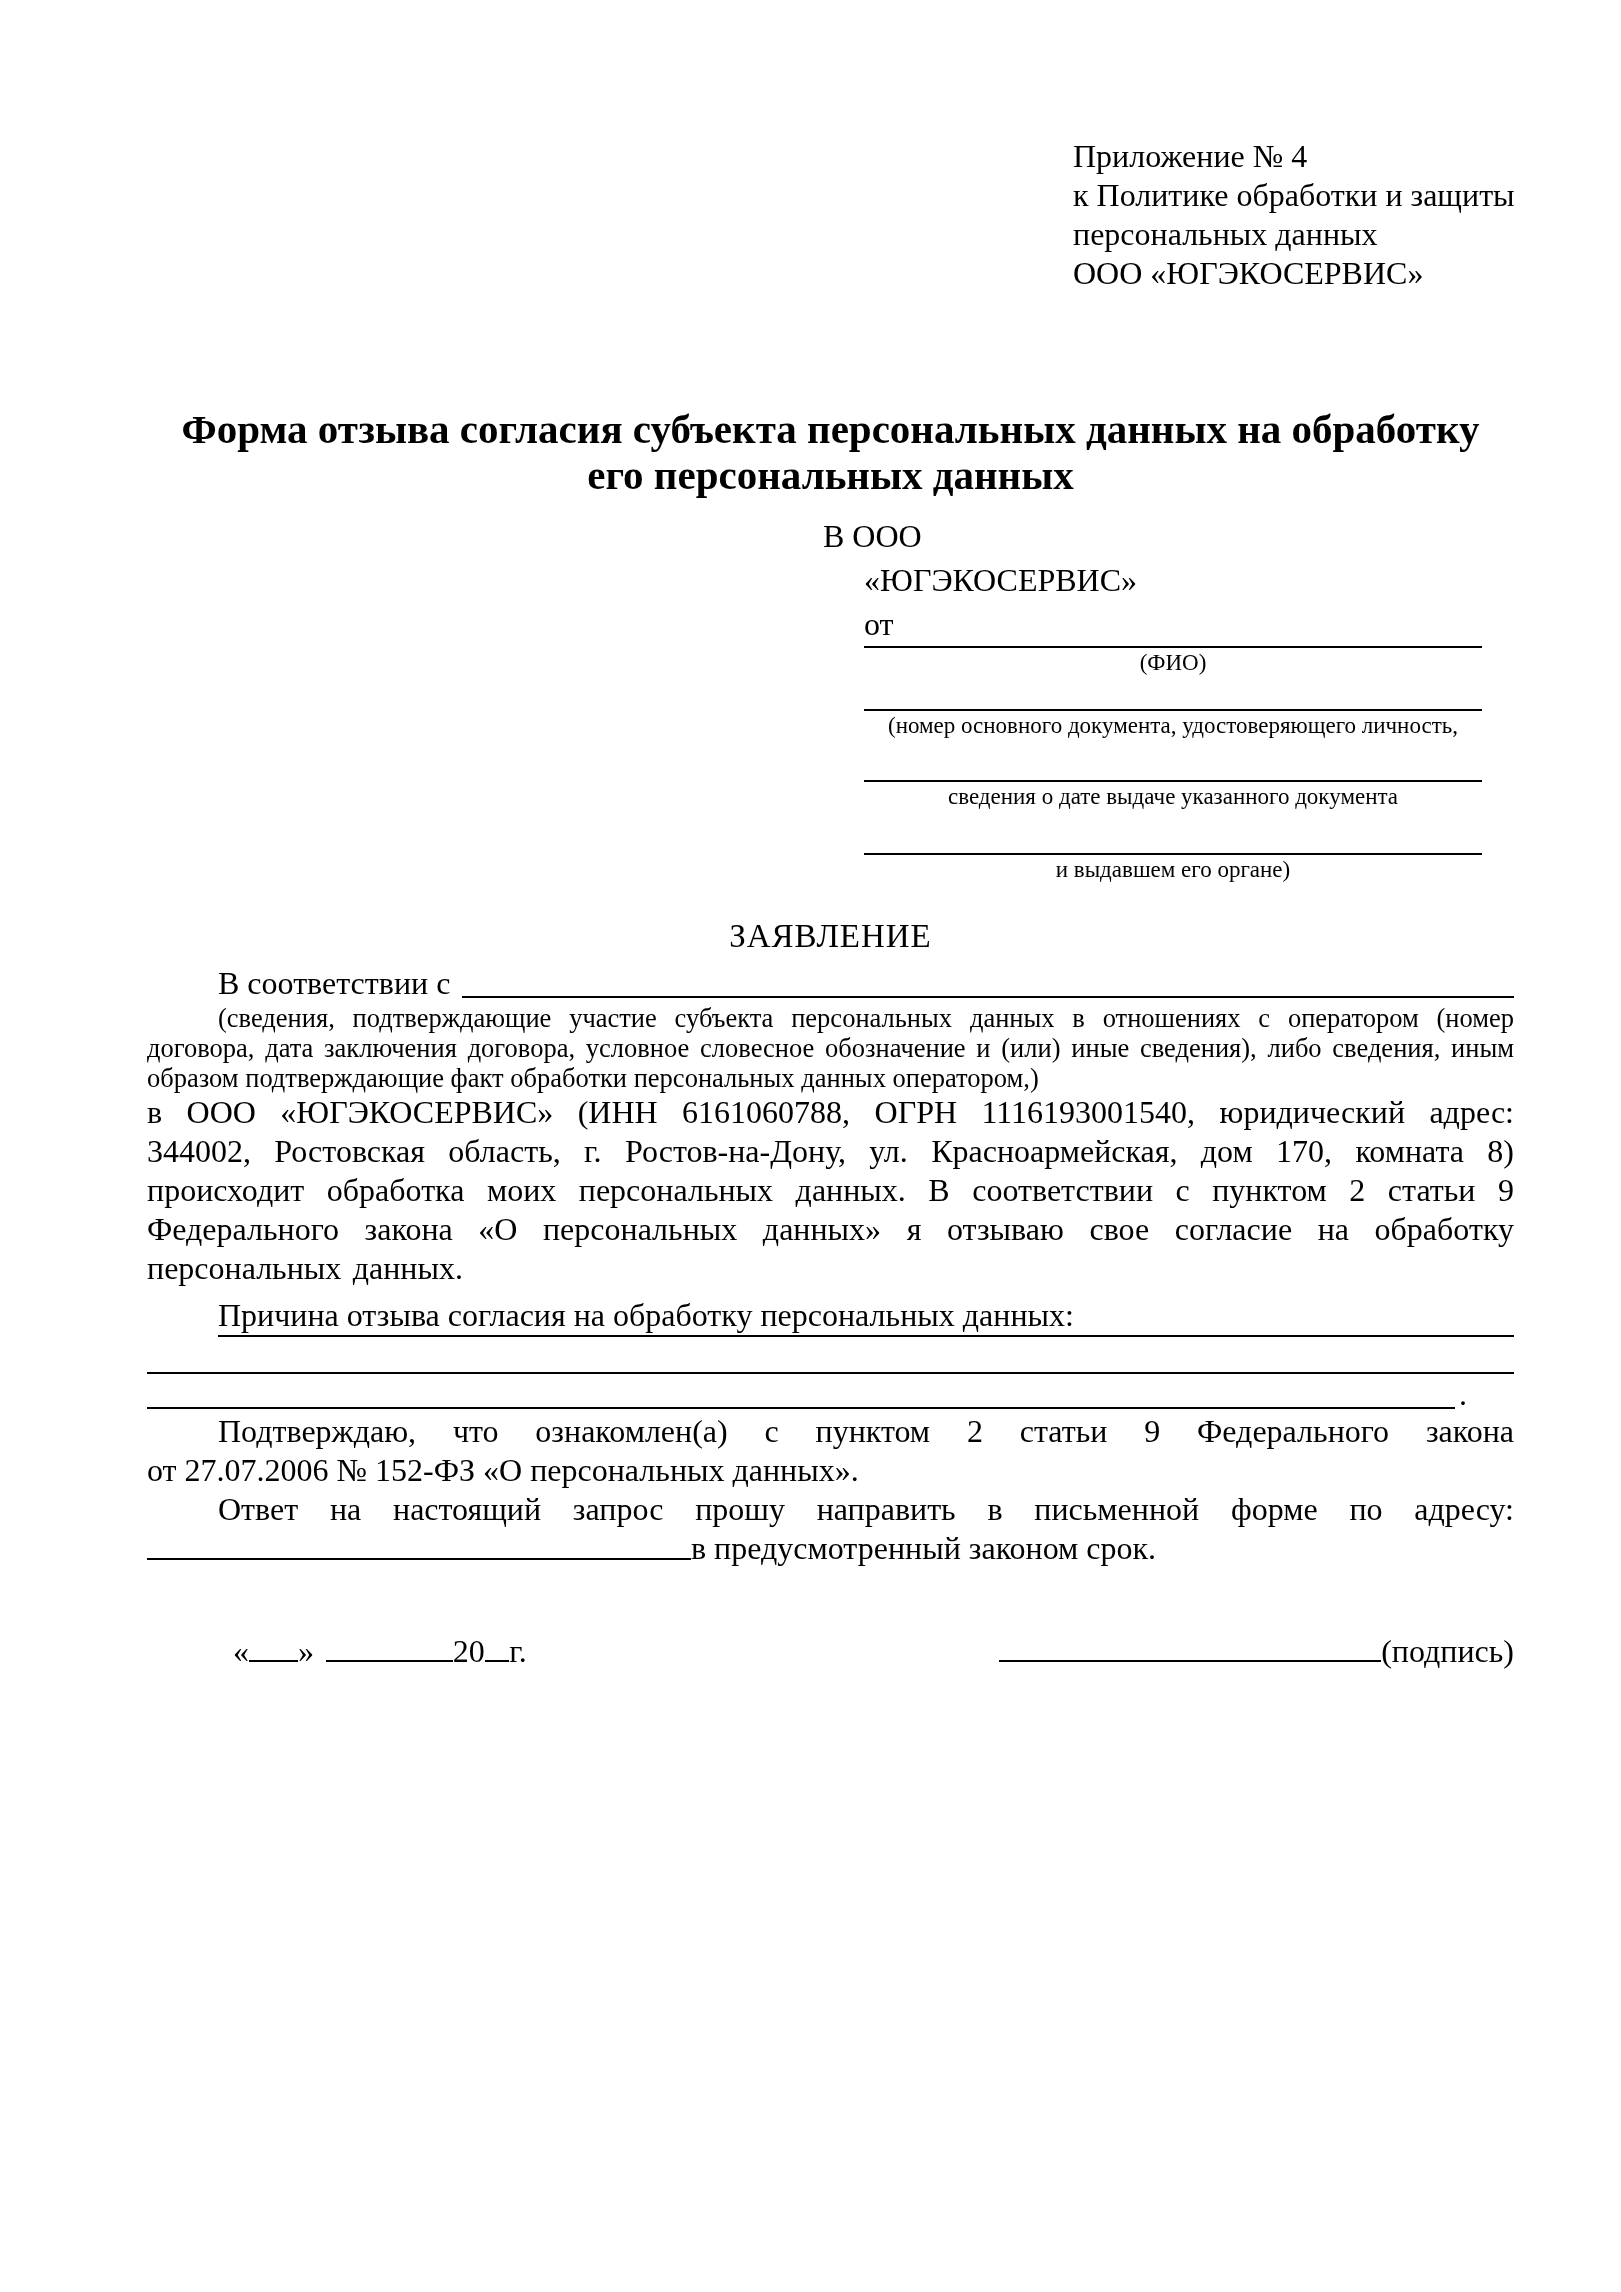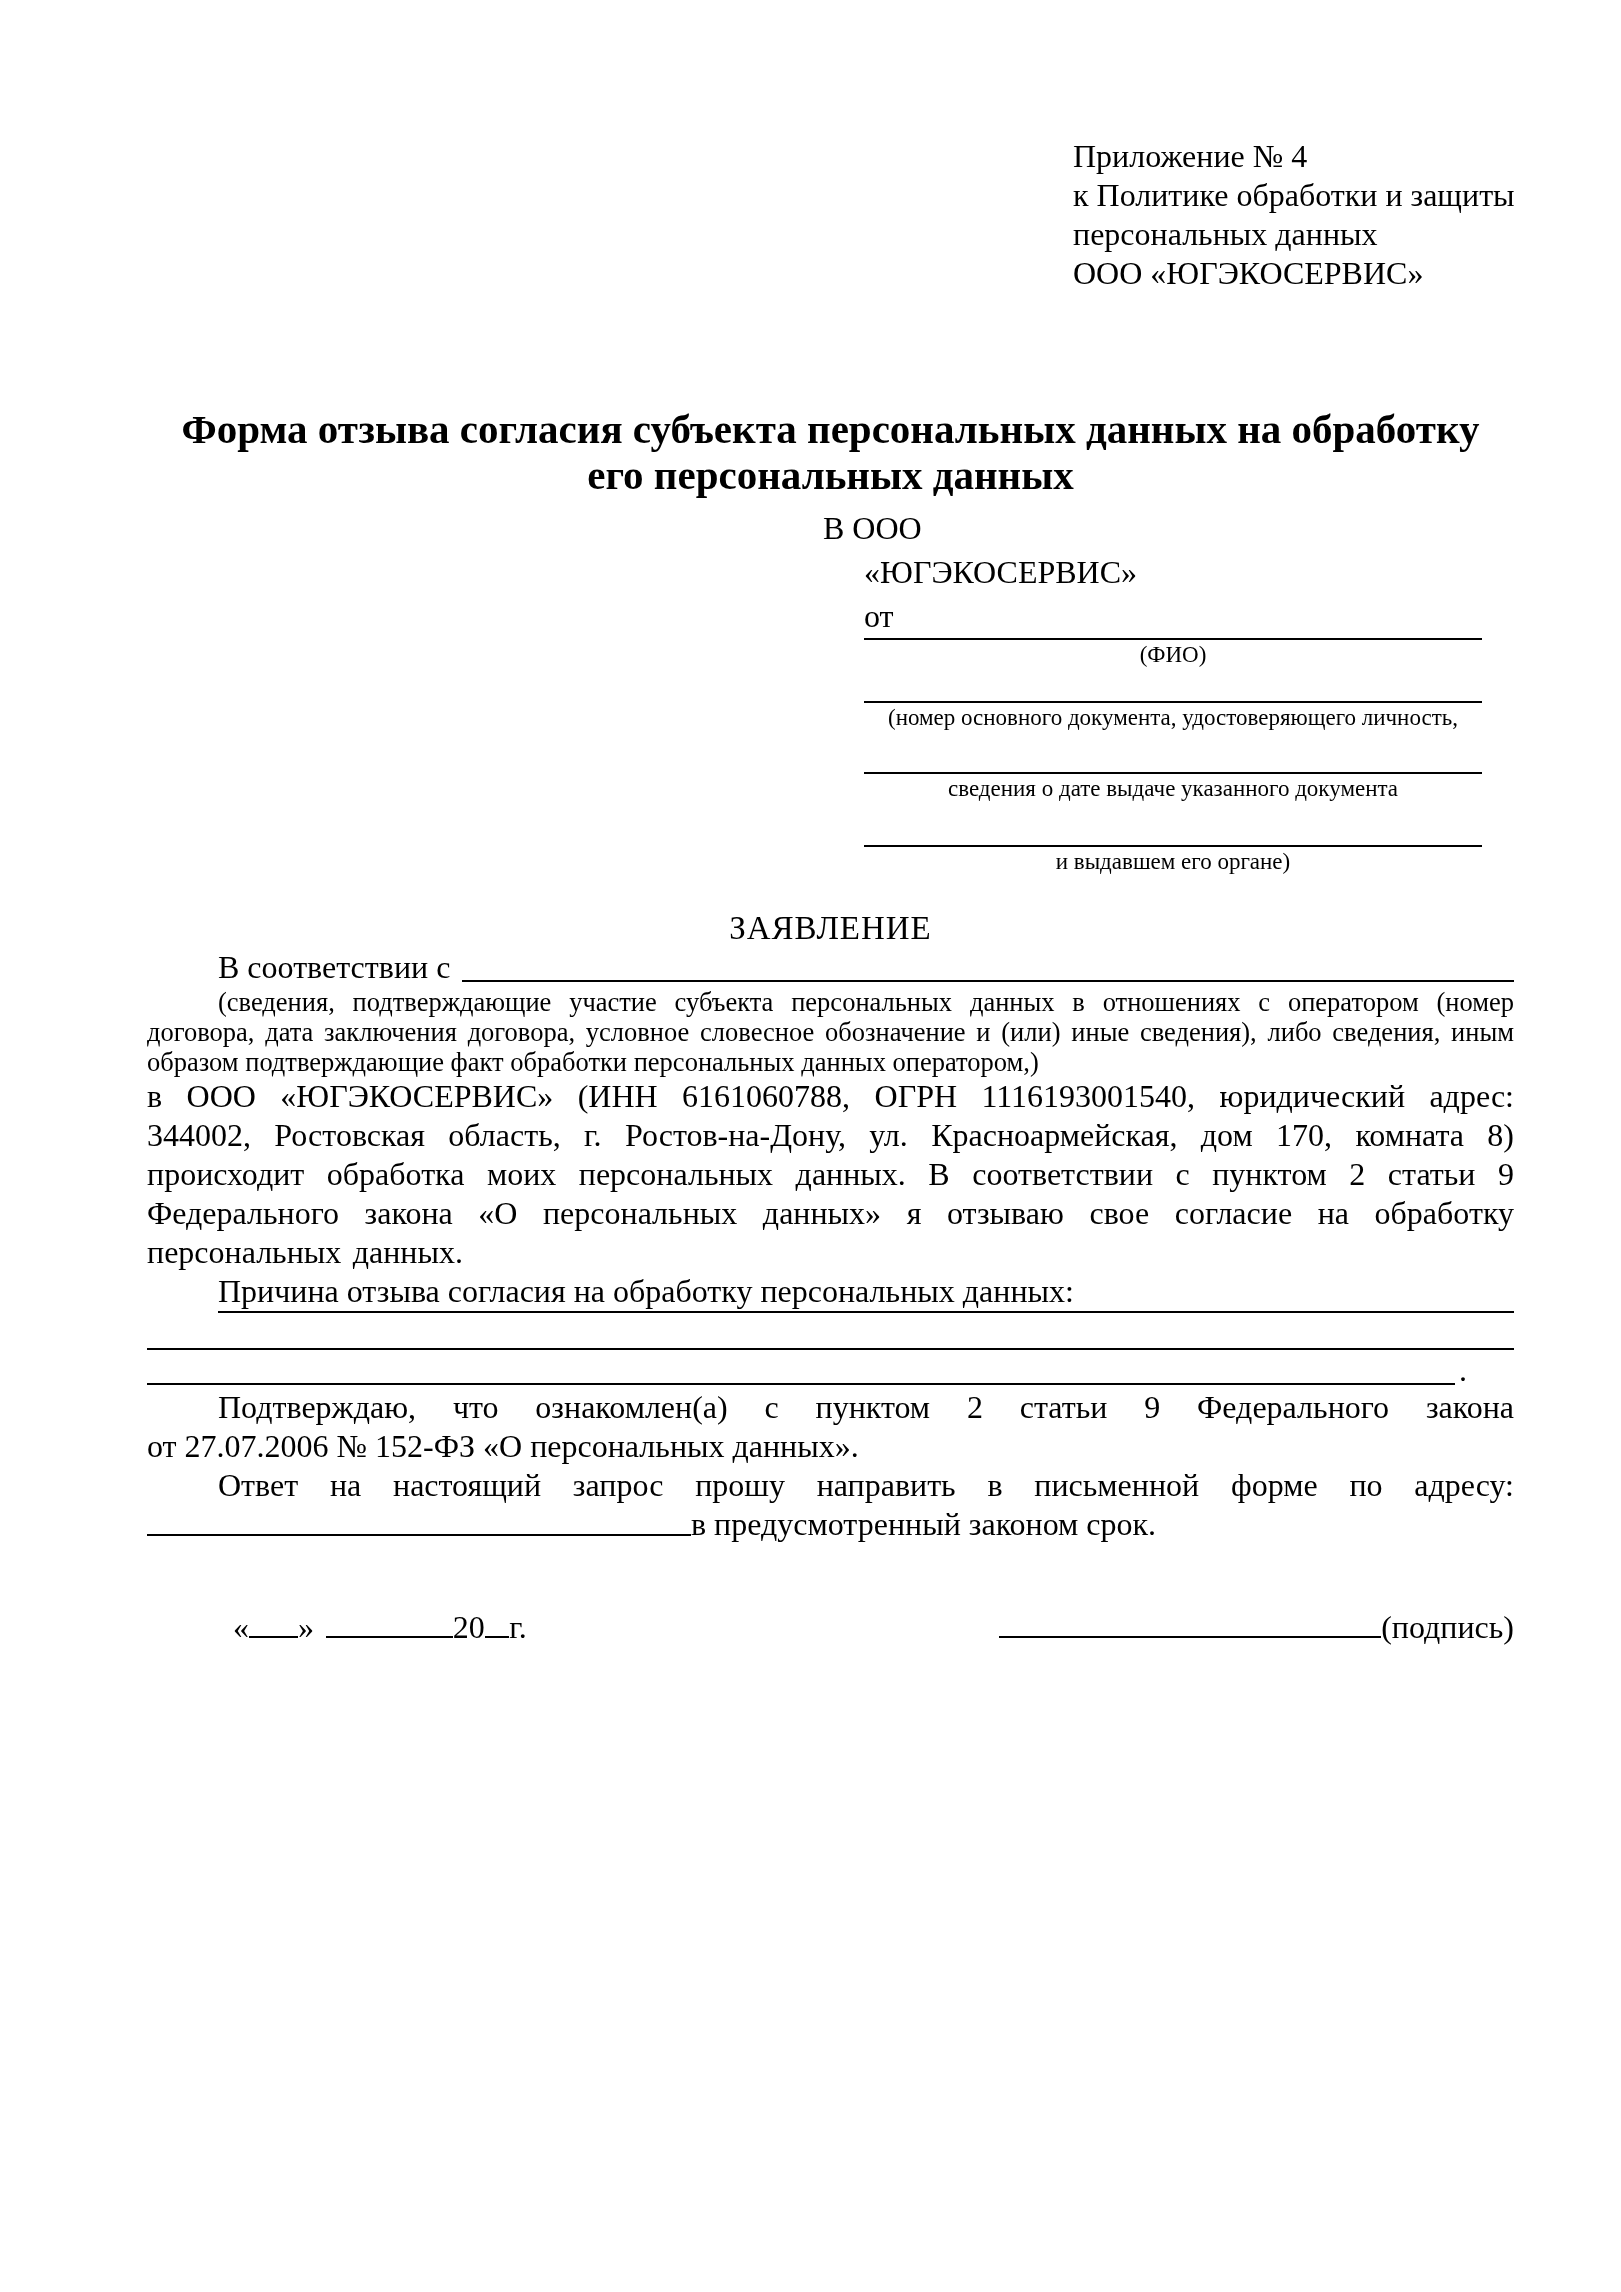--- a/index.html
+++ b/index.html
@@ -20,21 +20,21 @@
   }
   
   .header-note {
     margin-left: 926px;
     font-size: 32px;
     line-height: 39px;
     white-space: nowrap;
   }
   
   .title {
-    margin: 113px 0 8px 0;
+    margin: 113px 0 16px 0;
     font-size: 41px;
     line-height: 46px;
     font-weight: bold;
     text-align: center;
   }
   
   .addr {
     margin-left: 676px;
     width: 659px;
     font-size: 32px;
@@ -59,21 +59,21 @@
     line-height: 40px;
     text-align: center;
     letter-spacing: 1px;
   }
   .lead-row {
     display: flex;
     padding-left: 71px;
     font-size: 32px;
     line-height: 39px;
   }
-  .lead-label { white-space: nowrap; padding-right: 11.8px; }
+  .lead-label { white-space: nowrap; padding-right: 11.8px; margin-top: 8px; }
   .fill-line {
     flex: 1;
     border-bottom: 2.9px solid #000;
     margin-bottom: 4.9px;
   }
   .small-print {
     margin: 0;
     font-size: 26.5px;
     line-height: 30px;
     text-align: justify;

